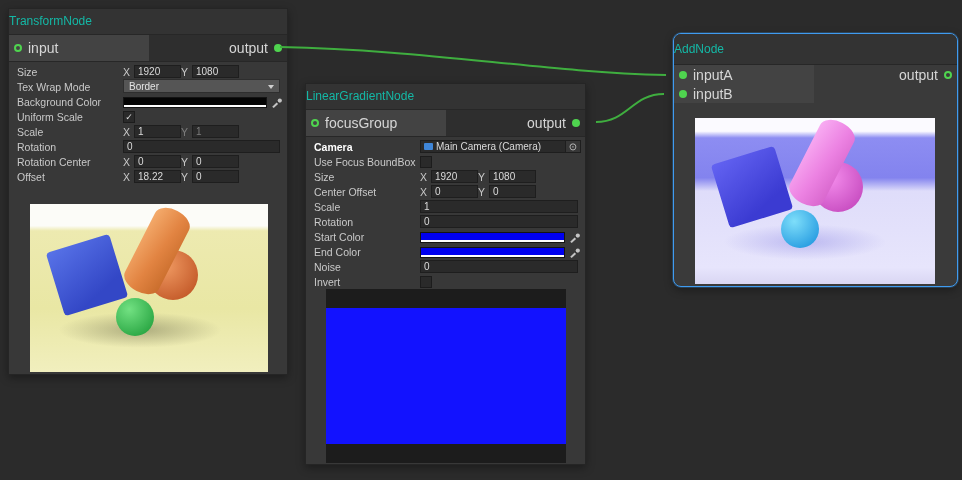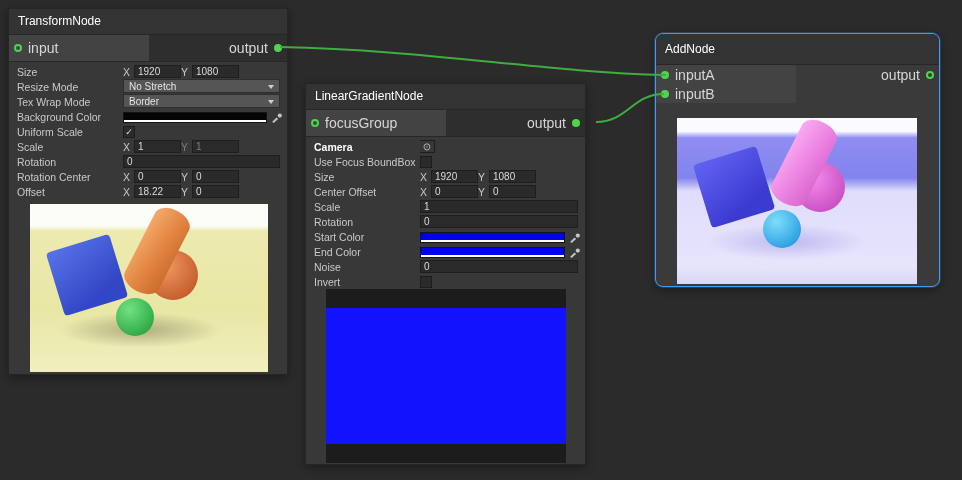--- a/index.html
+++ b/index.html
@@ -3,23 +3,23 @@
 <meta charset="utf-8">
 <style>
   *{box-sizing:border-box;margin:0;padding:0}
   html,body{width:962px;height:480px}
   body{background:#2b2b2b;font-family:"Liberation Sans",sans-serif;color:#cfcfcf;overflow:hidden}
   .canvas{position:relative;width:962px;height:480px;background:#2b2b2b;overflow:hidden}
 
   .node{position:absolute;background:#383838;border:1px solid #252525;font-size:11px;color:#cfcfcf;box-shadow:0 3px 8px rgba(0,0,0,.35)}
   .transform-node{left:8px;top:8px;width:280px;height:367px}
   .lg-node{left:305px;top:83px;width:281px;height:382px}
-  .add-node{left:655px;top:33px;width:285px;height:254px;border:1px solid #3f9bf0;border-radius:8px;overflow:hidden;background:#3a3a3a;box-shadow:0 0 0 1px rgba(63,155,240,.25),0 3px 8px rgba(0,0,0,.35)}
-
-  .node-title{height:26px;line-height:25px;padding-left:9px;font-size:12px;color:#ffffff;background:#333;border-bottom:1px solid #272727;white-space:nowrap;overflow:hidden}
+  .add-node{left:673px;top:33px;width:285px;height:254px;border:1px solid #3f9bf0;border-radius:8px;overflow:hidden;background:#3a3a3a;box-shadow:0 0 0 1px rgba(63,155,240,.25),0 3px 8px rgba(0,0,0,.35)}
+
+  .node-title{height:26px;line-height:25px;font-size:12px;color:#14b8a6;background:#333;border-bottom:1px solid #272727;white-space:nowrap;overflow:hidden}
   .add-node .node-title{height:31px;line-height:31px}
 
   .port-row{display:flex;height:27px;background:#2e2e2e;border-bottom:1px solid #272727}
   .port-left{flex:0 0 140px;position:relative;background:#434343;display:flex;align-items:center;padding-left:19px}
   .port-right{flex:1;position:relative;display:flex;align-items:center;justify-content:flex-end;padding-right:19px;background:#2e2e2e}
   .port-dot{position:absolute;top:50%;width:8px;height:8px;border-radius:50%;transform:translateY(-50%)}
   .port-left .port-dot{left:5px}
   .port-right .port-dot{right:5px}
   .port-dot.filled{background:#4fd44f}
   .port-dot.hollow{width:8px;height:8px;border:2px solid #4fd44f;background:transparent}
@@ -84,27 +84,20 @@
 
     <div class="props">
       <div class="prop-row">
         <span class="prop-label">Size</span>
         <span class="axis-label">X</span>
         <div class="field small">1920</div>
         <span class="axis-label">Y</span>
         <div class="field small">1080</div>
       </div>
       <div class="prop-row">
-        <span class="prop-label">Resize Mode</span>
-        <div class="dropdown">
-          <span>No Stretch</span>
-          <span class="caret"></span>
-        </div>
-      </div>
-      <div class="prop-row">
         <span class="prop-label">Tex Wrap Mode</span>
         <div class="dropdown">
           <span>Border</span>
           <span class="caret"></span>
         </div>
       </div>
       <div class="prop-row">
         <span class="prop-label">Background Color</span>
         <div class="color-field">
           <div class="color-main" style="background: rgb(5, 5, 5);"></div>
@@ -169,20 +162,24 @@
       </div>
       <div class="port-right">
         <span class="port-label">output</span>
         <span class="port-dot filled" style="background: rgb(79, 212, 79);"></span>
       </div>
     </div>
 
     <div class="props">
       <div class="prop-row">
         <span class="prop-label bold">Camera</span>
+        <div class="object-field">
+          <span class="camera-obj-icon"></span>
+          <span>Main Camera (Camera)</span>
+        </div>
         <div class="object-picker">⊙</div>
       </div>
       <div class="prop-row">
         <span class="prop-label">Use Focus BoundBox</span>
         <div class="checkbox"></div>
       </div>
       <div class="prop-row">
         <span class="prop-label">Size</span>
         <span class="axis-label">X</span>
         <div class="field small">1920</div>

